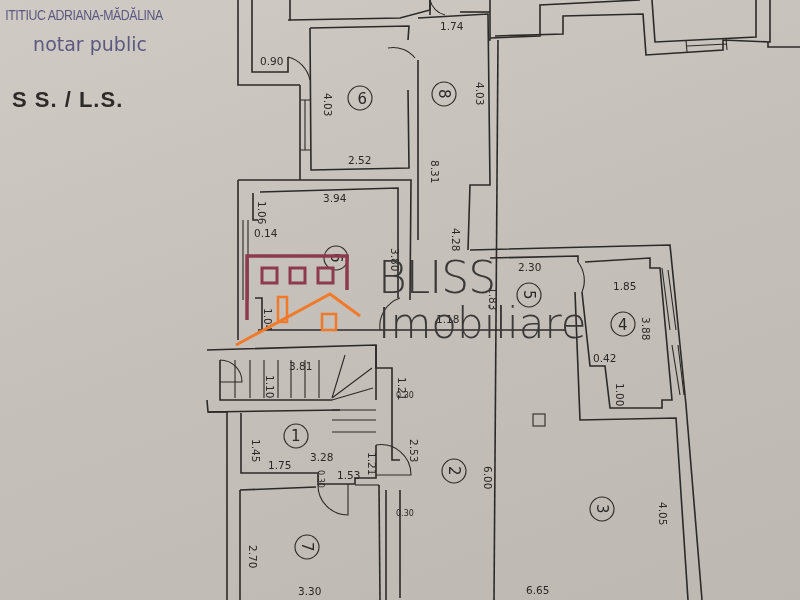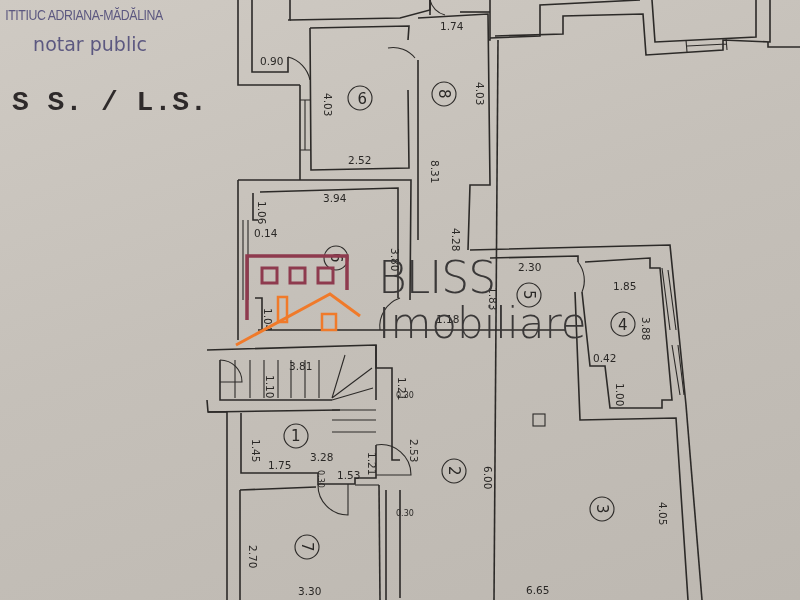--- a/index.html
+++ b/index.html
@@ -11,21 +11,21 @@
   }
   .paper {
     position: absolute; left: 0; top: 0; width: 800px; height: 600px;
     background: linear-gradient(160deg, #cfcac3 0%, #c5c0b9 45%, #bdb8b1 100%);
   }
   .stamp {
     position: absolute; color: #5c5880; text-align: center;
   }
   .stamp-name { left: 0; top: 6px; width: 205px; font-size: 15px; letter-spacing: -0.5px; font-family: "Liberation Sans Narrow", "Liberation Sans", sans-serif; transform: scaleX(0.82); transform-origin: left; white-space: nowrap; }
   .stamp-role { left: 30px; top: 33px; width: 120px; font-size: 19px; }
-  .stamp-ls { position: absolute; left: 12px; top: 87px; font-family: Liberation Mono, monospace; font-weight: bold; font-size: 28px; color: #2e2a2a; letter-spacing: 1px; }
+  .stamp-ls { position: absolute; left: 12px; top: 87px; font-family: Liberation Sans, sans-serif; font-weight: bold; font-size: 22px; color: #2e2a2a; letter-spacing: 1px; }
   svg.plan { position: absolute; left: 0; top: 0; }
   .dim { font-size: 10.5px; fill: #2a2826; font-family: "DejaVu Sans", sans-serif; }
   .num { font-size: 15px; fill: #2a2826; font-family: "DejaVu Sans", sans-serif; }
   .wall { stroke: #2c2a28; stroke-width: 1.6; fill: none; }
   .thin { stroke: #2c2a28; stroke-width: 1.1; fill: none; }
   .brand1 { font-family: "DejaVu Sans", sans-serif; font-size: 44px; fill: #3a3838; font-weight: 200; letter-spacing: -1px; }
   .brand2 { font-family: "DejaVu Sans", sans-serif; font-size: 42px; fill: #3a3838; font-weight: 200; }
 </style>
 </head>
 <body>

